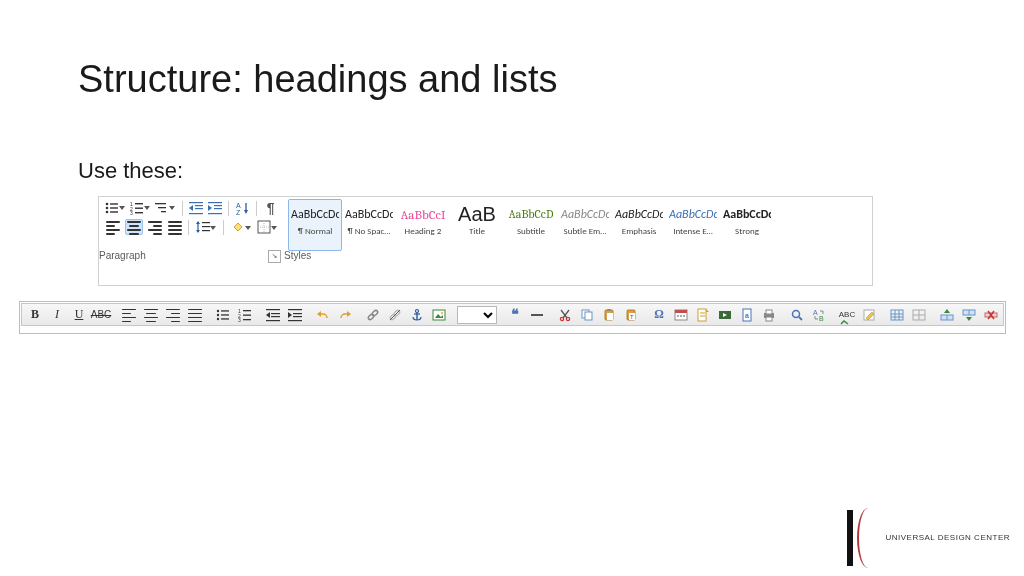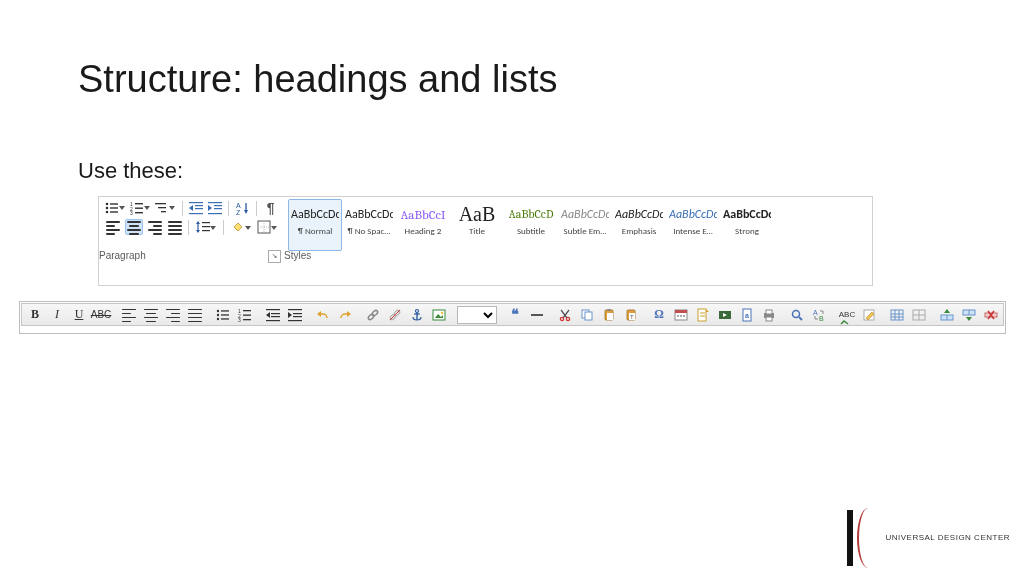--- a/index.html
+++ b/index.html
@@ -427,25 +427,25 @@
         <div class="styles-row" id="styles-row">
             <div class="style-tile selected">
               <div class="sample" style="font-weight: 400; font-size: 12px; font-family: Calibri, sans-serif; font-style: normal; color: rgb(34, 34, 34);">AaBbCcDc</div>
               <div class="label">¶ Normal</div>
             </div>
             <div class="style-tile">
               <div class="sample" style="font-weight: 400; font-size: 12px; font-family: Calibri, sans-serif; font-style: normal; color: rgb(34, 34, 34);">AaBbCcDc</div>
               <div class="label">¶ No Spac…</div>
             </div>
             <div class="style-tile">
-              <div class="sample" style="font-weight: 400; font-size: 13px; font-family: Cambria, serif; font-style: normal; color: #8b5cf6;">AaBbCcI</div>
+              <div class="sample" style="font-weight: 400; font-size: 13px; font-family: Cambria, serif; font-style: normal; color: #ec4899;">AaBbCcI</div>
               <div class="label">Heading 2</div>
             </div>
             <div class="style-tile">
-              <div class="sample" style="font-weight: 400; font-size: 20px; font-family: Liberation Serif, serif; font-style: normal; color: rgb(34, 34, 34);">AaB</div>
+              <div class="sample" style="font-weight: 400; font-size: 20px; font-family: Liberation Sans, sans-serif; font-style: normal; color: rgb(34, 34, 34);">AaB</div>
               <div class="label">Title</div>
             </div>
             <div class="style-tile">
               <div class="sample" style="font-weight: 400; font-size: 12px; font-family: Cambria, serif; font-style: normal; color: #4d7c0f;">AaBbCcD</div>
               <div class="label">Subtitle</div>
             </div>
             <div class="style-tile">
               <div class="sample" style="font-weight: 400; font-size: 12px; font-family: Calibri, sans-serif; font-style: italic; color: rgb(136, 136, 136);">AaBbCcDc</div>
               <div class="label">Subtle Em…</div>
             </div>

